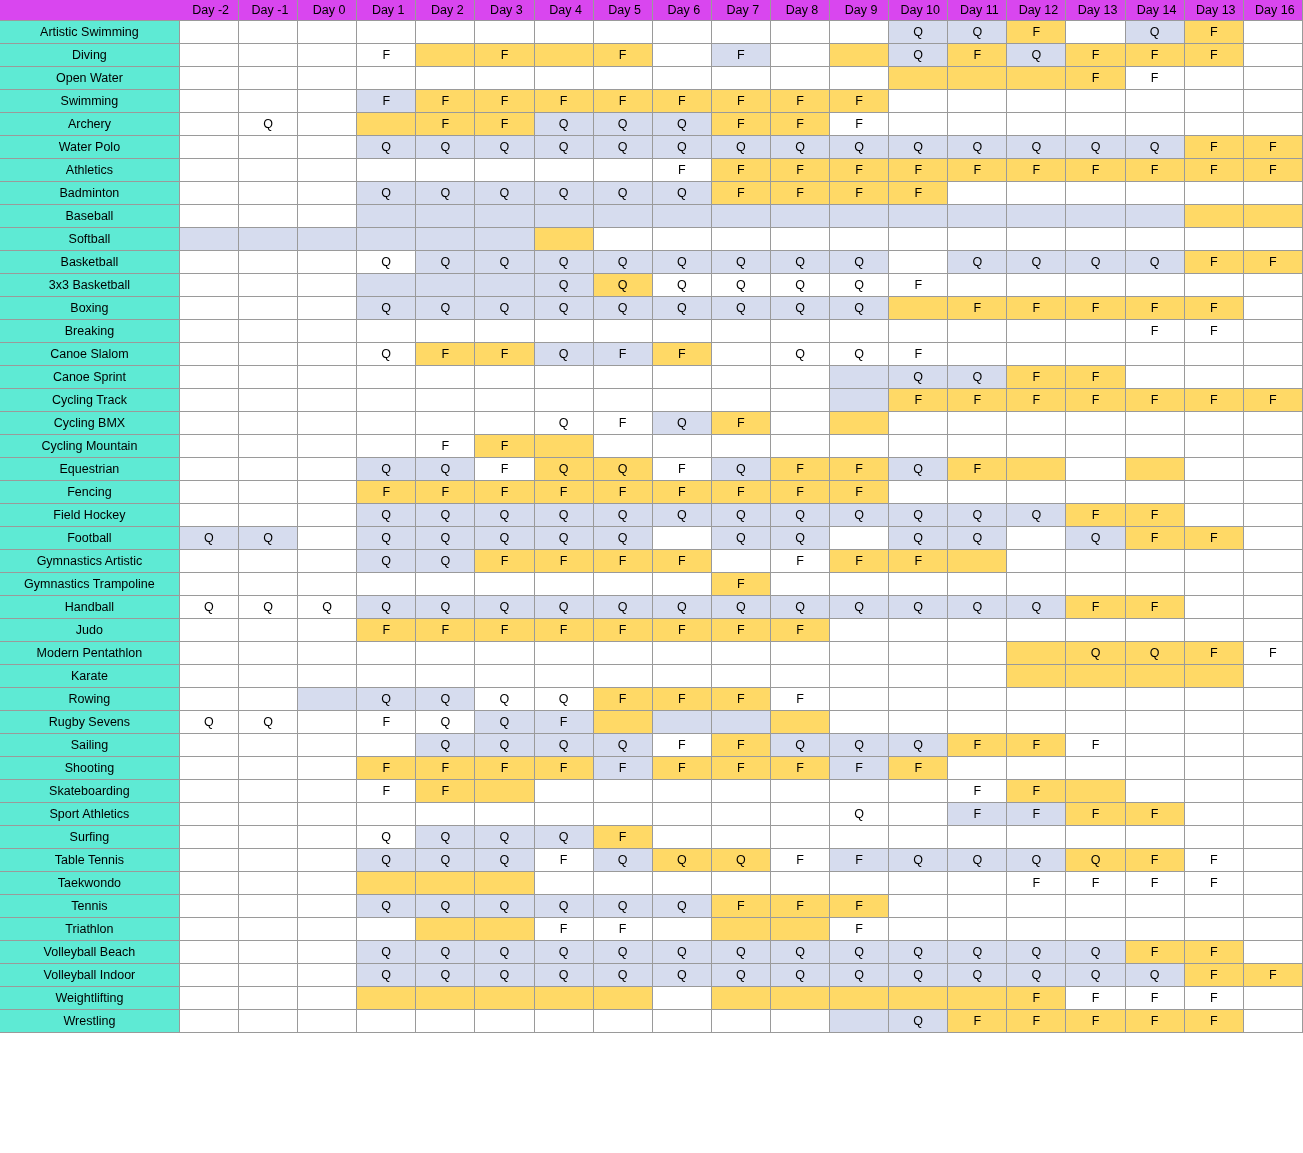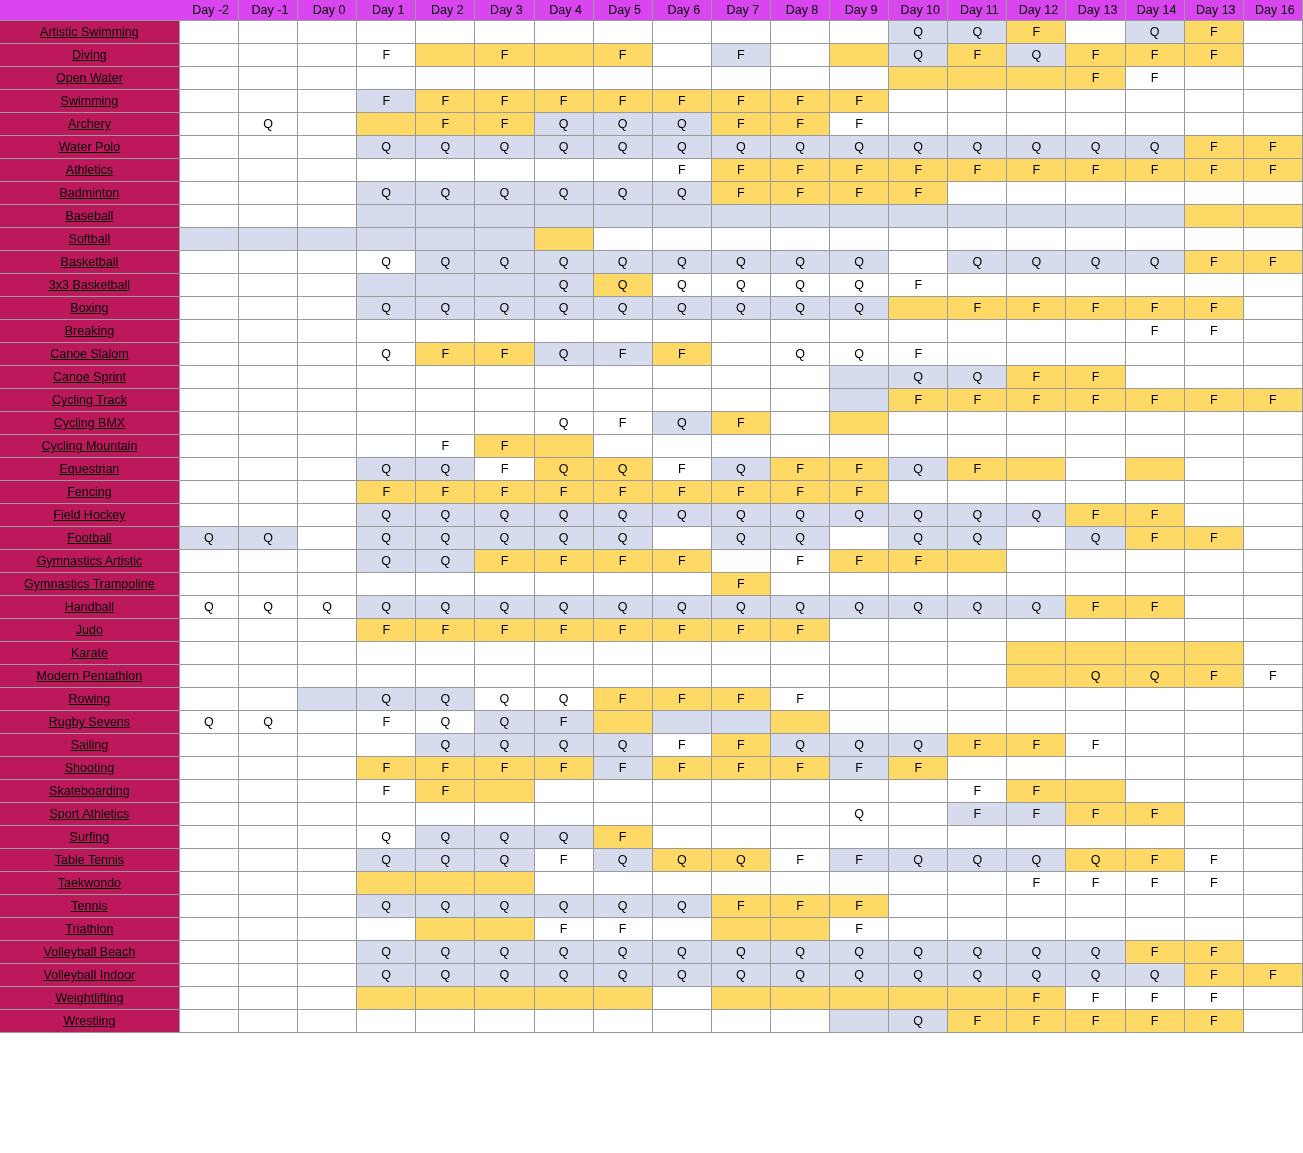--- a/index.html
+++ b/index.html
@@ -40,22 +40,21 @@
     height: 20px;
     background: #d946ef;
   }
   #schedule-table thead th.corner-cell {
     border: none;
   }
   .sport-name {
     text-align: left;
     padding-left: 3px;
     border-left: none !important;
-    background: #be185d;
-    text-decoration: underline;
+    background: #5eead4;
   }
   .c-blue { background: #d6dcee; }
   .c-yellow { background: #ffd966; }
   .c-white { background: #ffffff; }
   col.sport-col { width: 179px; }
   col.day-col { width: 59px; }
 </style>
 </head>
 <body>
 
@@ -695,62 +694,62 @@
         <td class="c-white"></td>
         <td class="c-white"></td>
         <td class="c-white"></td>
         <td class="c-white"></td>
         <td class="c-white"></td>
         <td class="c-white"></td>
         <td class="c-white"></td>
         <td class="c-white"></td>
       </tr>
       <tr>
-        <td class="sport-name">Karate</td>
-        <td class="c-white"></td>
-        <td class="c-white"></td>
-        <td class="c-white"></td>
-        <td class="c-white"></td>
-        <td class="c-white"></td>
-        <td class="c-white"></td>
-        <td class="c-white"></td>
-        <td class="c-white"></td>
-        <td class="c-white"></td>
-        <td class="c-white"></td>
-        <td class="c-white"></td>
-        <td class="c-white"></td>
-        <td class="c-white"></td>
-        <td class="c-white"></td>
-        <td class="c-yellow"></td>
-        <td class="c-yellow"></td>
-        <td class="c-yellow"></td>
-        <td class="c-yellow"></td>
-        <td class="c-white"></td>
-      </tr>
-      <tr>
         <td class="sport-name">Modern Pentathlon</td>
         <td class="c-white"></td>
         <td class="c-white"></td>
         <td class="c-white"></td>
         <td class="c-white"></td>
         <td class="c-white"></td>
         <td class="c-white"></td>
         <td class="c-white"></td>
         <td class="c-white"></td>
         <td class="c-white"></td>
         <td class="c-white"></td>
         <td class="c-white"></td>
         <td class="c-white"></td>
         <td class="c-white"></td>
         <td class="c-white"></td>
         <td class="c-yellow"></td>
         <td class="c-yellow">Q</td>
         <td class="c-yellow">Q</td>
         <td class="c-yellow">F</td>
         <td class="c-white">F</td>
+      </tr>
+      <tr>
+        <td class="sport-name">Karate</td>
+        <td class="c-white"></td>
+        <td class="c-white"></td>
+        <td class="c-white"></td>
+        <td class="c-white"></td>
+        <td class="c-white"></td>
+        <td class="c-white"></td>
+        <td class="c-white"></td>
+        <td class="c-white"></td>
+        <td class="c-white"></td>
+        <td class="c-white"></td>
+        <td class="c-white"></td>
+        <td class="c-white"></td>
+        <td class="c-white"></td>
+        <td class="c-white"></td>
+        <td class="c-yellow"></td>
+        <td class="c-yellow"></td>
+        <td class="c-yellow"></td>
+        <td class="c-yellow"></td>
+        <td class="c-white"></td>
       </tr>
       <tr>
         <td class="sport-name">Rowing</td>
         <td class="c-white"></td>
         <td class="c-white"></td>
         <td class="c-blue"></td>
         <td class="c-blue">Q</td>
         <td class="c-blue">Q</td>
         <td class="c-white">Q</td>
         <td class="c-white">Q</td>

